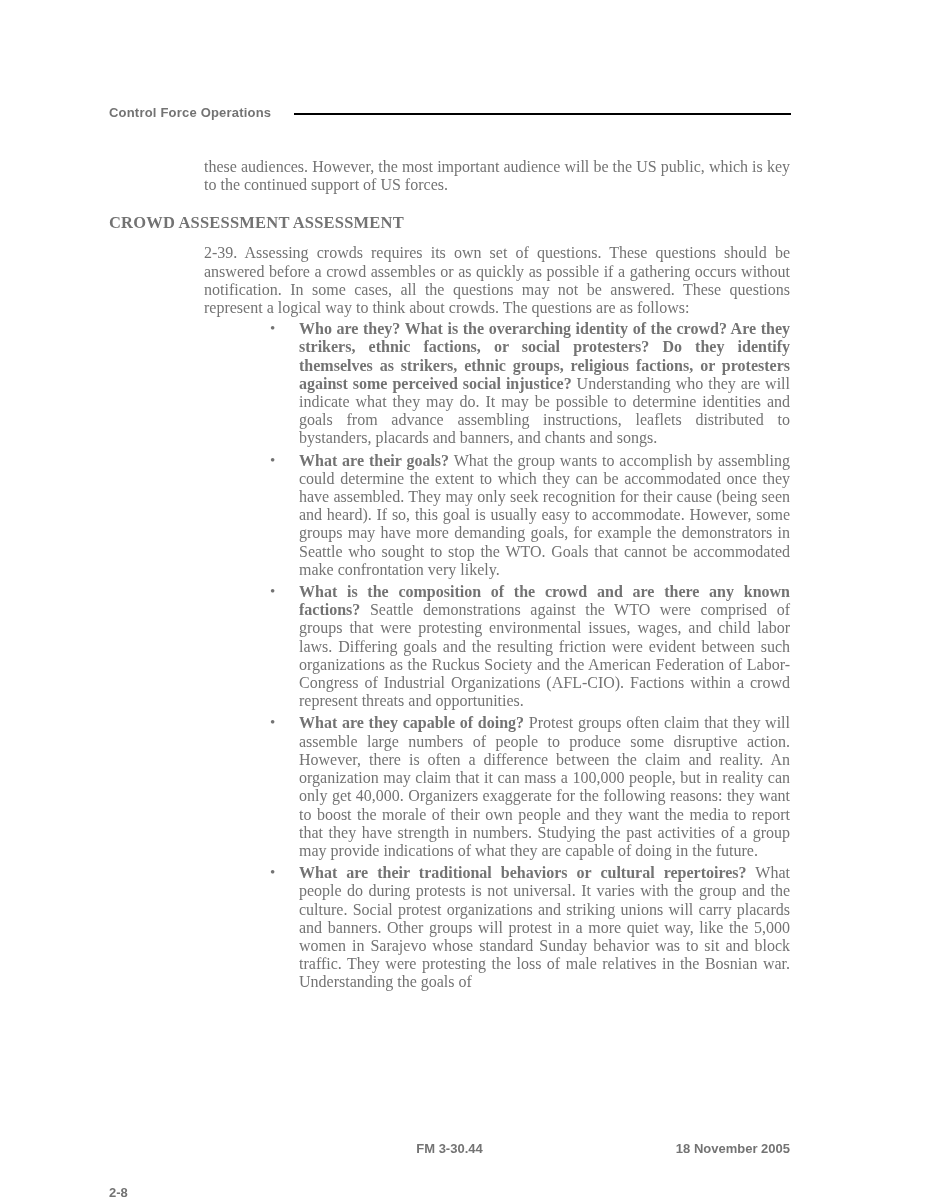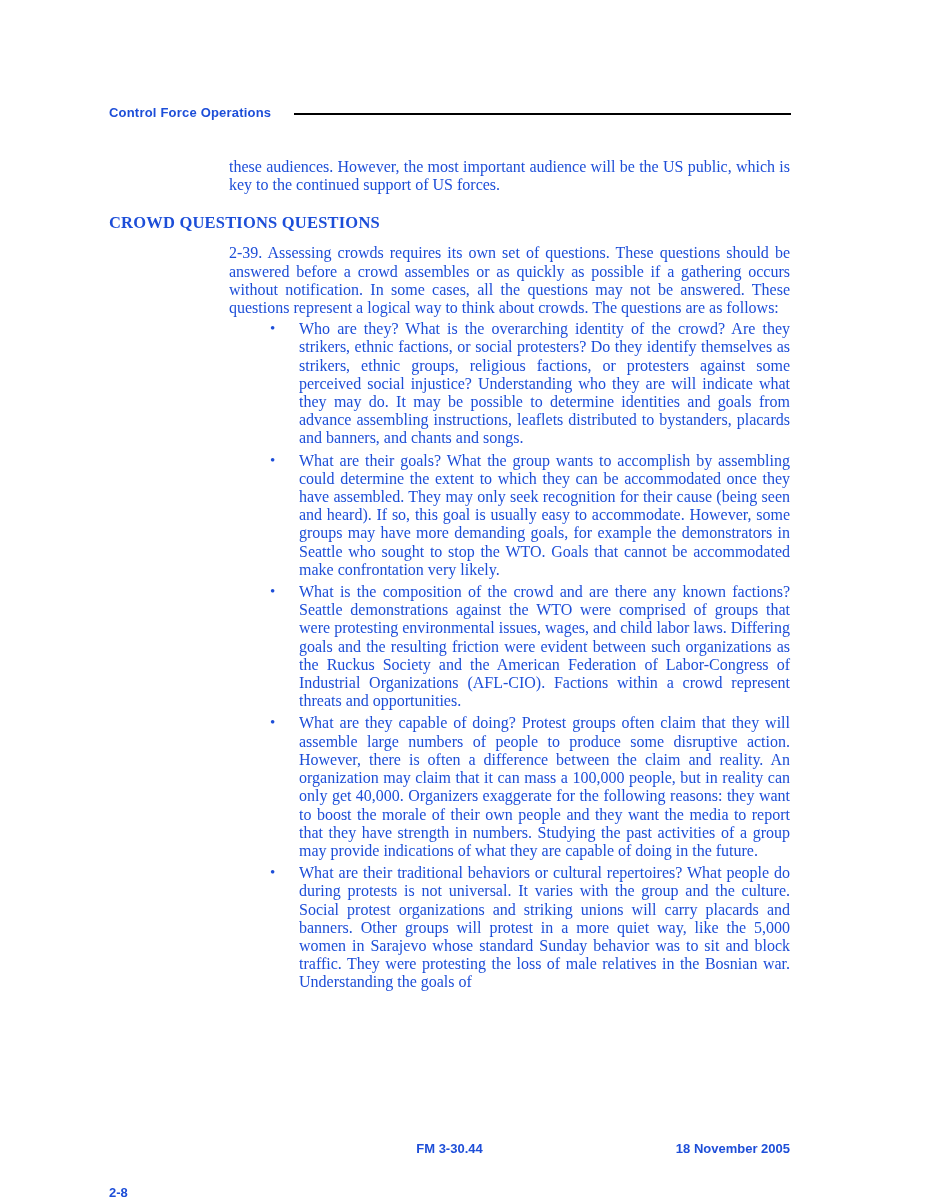--- a/index.html
+++ b/index.html
@@ -3,21 +3,21 @@
 <meta charset="utf-8">
 <style>
   * { margin: 0; padding: 0; box-sizing: border-box; }
   html, body { background: #e8e8e8; }
   .page {
     position: relative;
     width: 926px;
     height: 1198px;
     background: #ffffff;
     font-family: "Liberation Serif", serif;
-    color: #1d4ed8;
+    color: #737373;
     overflow: hidden;
     margin: 0 auto;
   }
   
   .header {
     position: absolute;
     left: 109px;
     top: 105px;
     right: 135px;
     display: flex;
@@ -37,21 +37,21 @@
     margin-left: 23px;
     margin-top: 2px;
   }
   
   .content {
     position: absolute;
     left: 109px;
     top: 158px;
     width: 681px;
   }
-  .body-indent { margin-left: 120px; }
+  .body-indent { margin-left: 95px; }
   .para {
     font-size: 16px;
     line-height: 18.2px;
     text-align: justify;
   }
   .section-heading {
     font-size: 16.5px;
     font-weight: bold;
     margin-top: 19px;
     margin-bottom: 11px;
@@ -69,21 +69,21 @@
     font-size: 16px;
     line-height: 18.2px;
     text-align: justify;
   }
   .bullet-marker {
     position: absolute;
     left: 26px;
     top: -1px;
     font-size: 15px;
   }
-  .lead { font-weight: normal; }
+  .lead { font-weight: bold; }
   
   .footer {
     position: absolute;
     left: 109px;
     right: 136px;
     top: 1141px;
     height: 16px;
     font-family: "Liberation Sans", sans-serif;
     font-weight: bold;
     font-size: 13px;
@@ -99,21 +99,21 @@
 
   <div class="header">
     <span class="header-title">Control Force Operations</span>
     <span class="header-rule"></span>
   </div>
 
   <div class="content">
 
     <p class="para body-indent">these audiences. However, the most important audience will be the US public, which is key to the continued support of US forces.</p>
 
-    <h2 class="section-heading">CROWD QUESTIONS QUESTIONS</h2>
+    <h2 class="section-heading">CROWD ASSESSMENT ASSESSMENT</h2>
 
     <p class="para body-indent">2-39.  Assessing crowds requires its own set of questions. These questions should be answered before a crowd assembles or as quickly as possible if a gathering occurs without notification. In some cases, all the questions may not be answered. These questions represent a logical way to think about crowds. The questions are as follows:</p>
 
     <ul class="bullets">
       <li>
         <span class="bullet-marker">•</span><span class="lead">Who are they? What is the overarching identity of the crowd? Are they strikers, ethnic factions, or social protesters? Do they identify themselves as strikers, ethnic groups, religious factions, or protesters against some perceived social injustice?</span><span> Understanding who they are will indicate what they may do. It may be possible to determine identities and goals from advance assembling instructions, leaflets distributed to bystanders, placards and banners, and chants and songs.</span>
       </li>
       <li>
         <span class="bullet-marker">•</span><span class="lead">What are their goals?</span><span> What the group wants to accomplish by assembling could determine the extent to which they can be accommodated once they have assembled. They may only seek recognition for their cause (being seen and heard). If so, this goal is usually easy to accommodate. However, some groups may have more demanding goals, for example the demonstrators in Seattle who sought to stop the WTO. Goals that cannot be accommodated make confrontation very likely.</span>
       </li>

